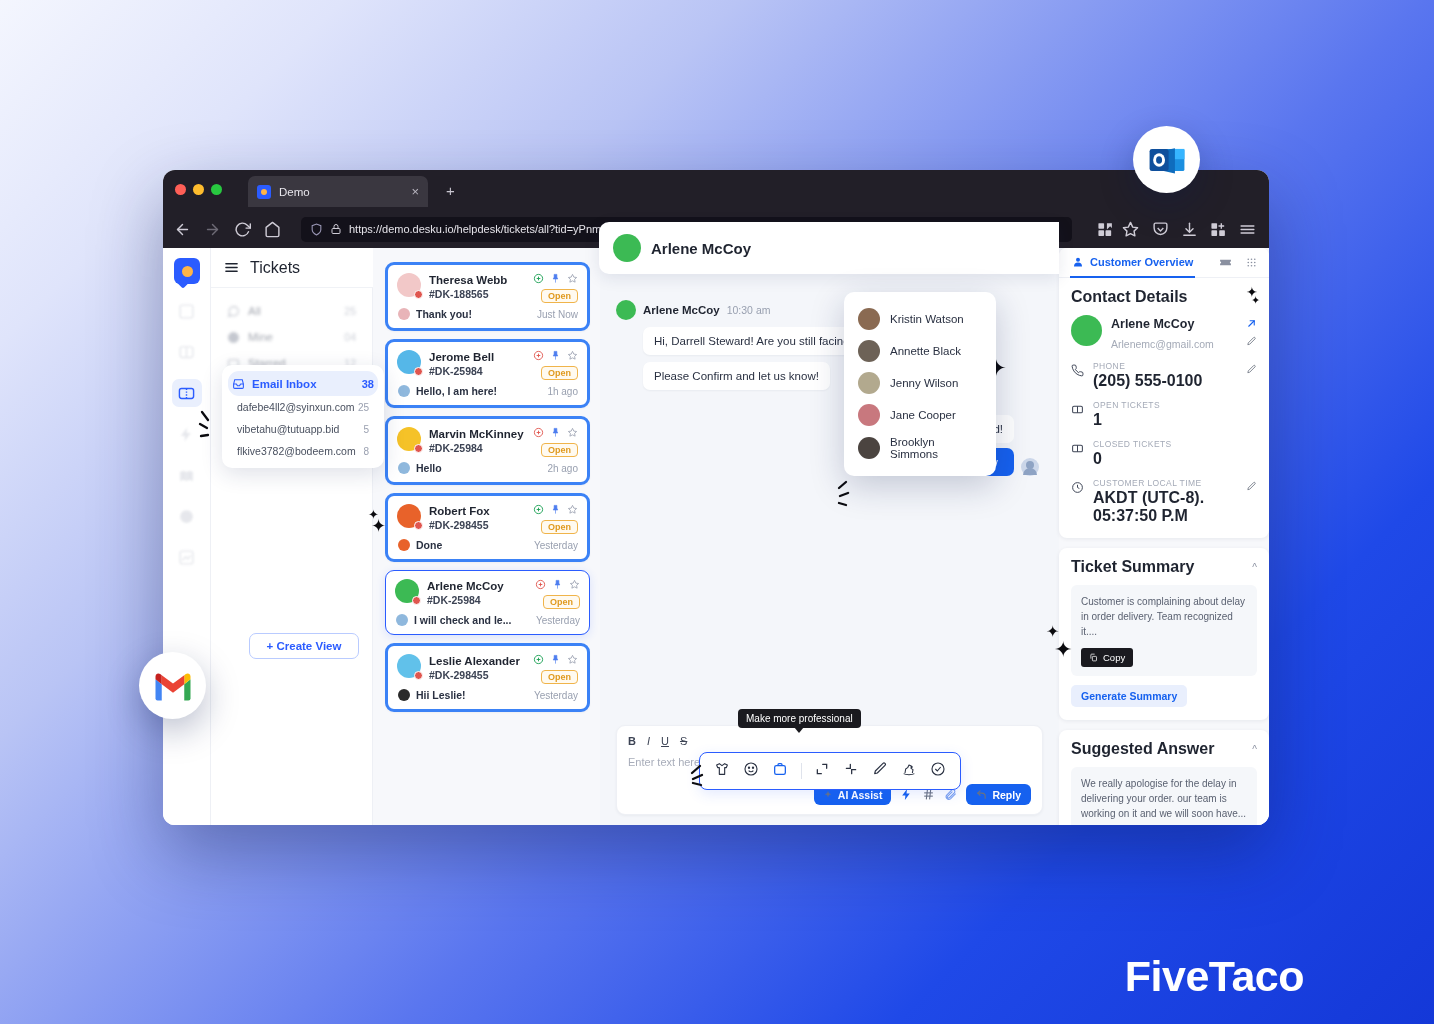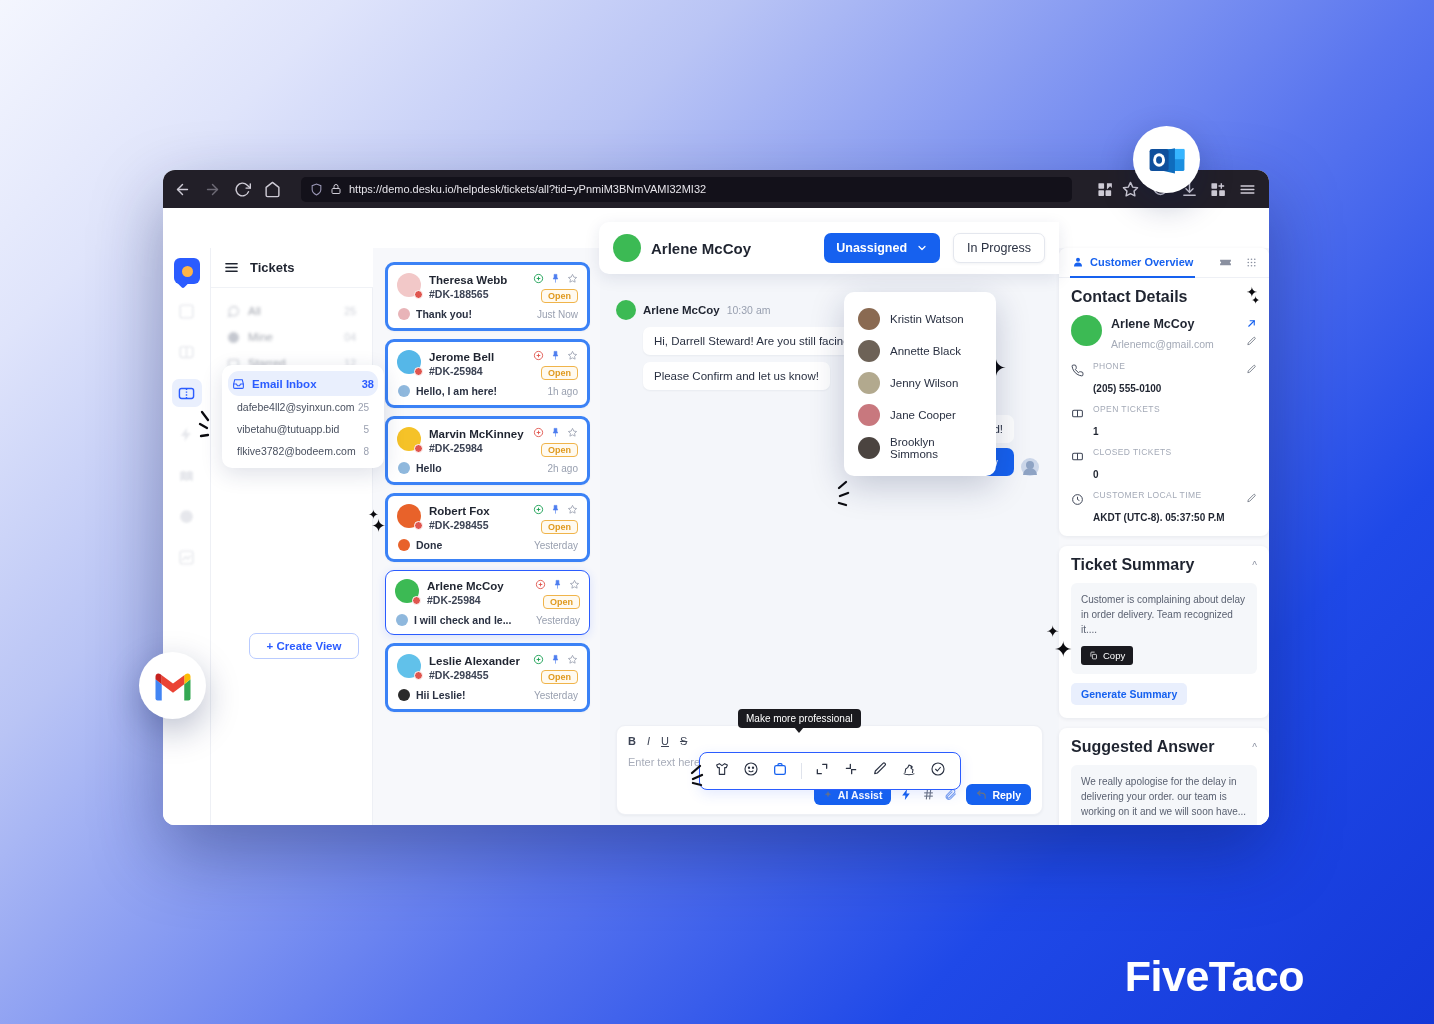--- a/index.html
+++ b/index.html
@@ -199,21 +199,21 @@
   .contact .av { width:31px; height:31px; }
   .c-name { font-size:12.5px; font-weight:700; color:#1f2430; }
   .c-mail { font-size:10.5px; color:#a4aab7; margin-top:3px; }
   .ext { margin-left:auto; color:#1661ef; }
   .ext svg{width:11px;height:11px;}
   .pen { color:#6b7280; }
   .pen svg{width:11px;height:11px;}
   .field { display:flex; align-items:flex-start; gap:9px; margin-top:10px; }
   .field > svg { width:13px; height:13px; color:#3c4354; margin-top:3px; flex:0 0 auto; }
   .f-label { font-size:8.5px; letter-spacing:.4px; color:#a4aab7; text-transform:uppercase; font-weight:400; }
-  .f-val { font-size:10px; font-weight:700; color:#1f2430; margin-top:12px; }
+  .f-val { font-size:16px; font-weight:700; color:#1f2430; margin-top:1px; }
   .acc-head { display:flex; align-items:center; }
   .acc-head .chev { margin-left:auto; color:#8a90a0; font-size:10px; }
   .summary-box { background:#f5f7fa; border-radius:6px; padding:9px 10px; }
   .summary-text { font-size:10px; color:#5a6171; line-height:1.5; }
   .copybtn { display:inline-flex; align-items:center; gap:5px; background:#1a1a1f; color:#fff; font-size:9.5px;
              border-radius:3px; padding:4px 8px; margin-top:9px; }
   .copybtn svg{width:9px;height:9px;}
   .genbtn { display:inline-block; background:#e9effd; color:#1661ef; font-size:10.5px; font-weight:700;
             border-radius:5px; padding:5px 10px; margin-top:9px; }
   .uselink { font-size:10.5px; font-weight:700; color:#1661ef; text-decoration:underline; display:inline-block; margin-top:9px; }
@@ -231,20 +231,33 @@
 
   
   .spark { position:absolute; color:#0b0b0f; line-height:1; }
   .scribble { position:absolute; }
 </style>
 </head>
 <body>
 
 <div class="browser">
 
+  <div class="titlebar">
+    <div class="lights">
+      <i class="l-red"></i>
+      <i class="l-yel"></i>
+      <i class="l-grn"></i>
+    </div>
+    <div class="tab">
+      <span class="tab-fav"></span>
+      <span class="tab-title">Demo</span>
+      <span class="tab-close">×</span>
+    </div>
+    <div class="tab-plus">+</div>
+  </div>
 
   <div class="navbar">
     <svg class="nav-ico" viewBox="0 0 24 24" fill="none" stroke="currentColor" stroke-width="2" stroke-linecap="round" stroke-linejoin="round">
         <line x1="19" y1="12" x2="5" y2="12"></line>
         <polyline points="12 19 5 12 12 5"></polyline>
       </svg>
     <svg class="nav-ico dim" viewBox="0 0 24 24" fill="none" stroke="currentColor" stroke-width="2" stroke-linecap="round" stroke-linejoin="round">
         <line x1="5" y1="12" x2="19" y2="12"></line>
         <polyline points="12 5 19 12 12 19"></polyline>
       </svg>
@@ -612,29 +625,20 @@
         </div>
       </div>
 
     </div>
 
     <div class="conv">
 
       <div class="convhead">
         <span class="av" style="background:#3cba54"></span>
         <span class="convname">Arlene McCoy</span>
-        <span class="headbtns">
-          <span class="btn-assign">
-            <span>Unassigned</span>
-            <svg style="width:12px;height:12px" viewBox="0 0 24 24" fill="none" stroke="currentColor" stroke-width="2.4" stroke-linecap="round" stroke-linejoin="round">
-                <polyline points="6 9 12 15 18 9"></polyline>
-              </svg>
-          </span>
-          <span class="btn-status">In Progress</span>
-        </span>
       </div>
 
       <div class="msgs">
         <div class="msg-head">
           <span class="av" style="background:#3cba54"></span>
           <span class="msg-name">Arlene McCoy</span>
           <span class="msg-time">10:30 am</span>
         </div>
         <div style="padding-left:27px">
           <div class="bubble">Hi, Darrell Steward! Are you still facing th</div><br>
@@ -885,21 +889,21 @@
       </div>
     </div>
   </div>
 
   <div style="position:absolute;left:48px;top:78px;width:162px;height:40px;background:#fff;border-bottom:1px solid #f0f2f6;display:flex;align-items:center;gap:11px;padding:0 13px;z-index:3">
     <svg style="width:15px;height:15px;color:#1f2430" viewBox="0 0 24 24" fill="none" stroke="currentColor" stroke-width="2.2" stroke-linecap="round">
         <line x1="3" y1="6" x2="21" y2="6"></line>
         <line x1="3" y1="12" x2="21" y2="12"></line>
         <line x1="3" y1="18" x2="21" y2="18"></line>
       </svg>
-    <span style="font-size:13px;font-weight:700;color:#1f2430">Tickets</span>
+    <span style="font-size:16px;font-weight:400;color:#1f2430">Tickets</span>
   </div>
 </div>
 
 <div class="spark" style="left:980px;top:340px;font-size:17px">✦</div>
 <div class="spark" style="left:985px;top:355px;font-size:26px">✦</div>
 <div class="spark" style="left:1246px;top:285px;font-size:14px">✦</div>
 <div class="spark" style="left:1251px;top:295px;font-size:11px">✦</div>
 <div class="spark" style="left:368px;top:508px;font-size:13px">✦</div>
 <div class="spark" style="left:371px;top:517px;font-size:18px">✦</div>
 <div class="spark" style="left:1046px;top:624px;font-size:16px">✦</div>

